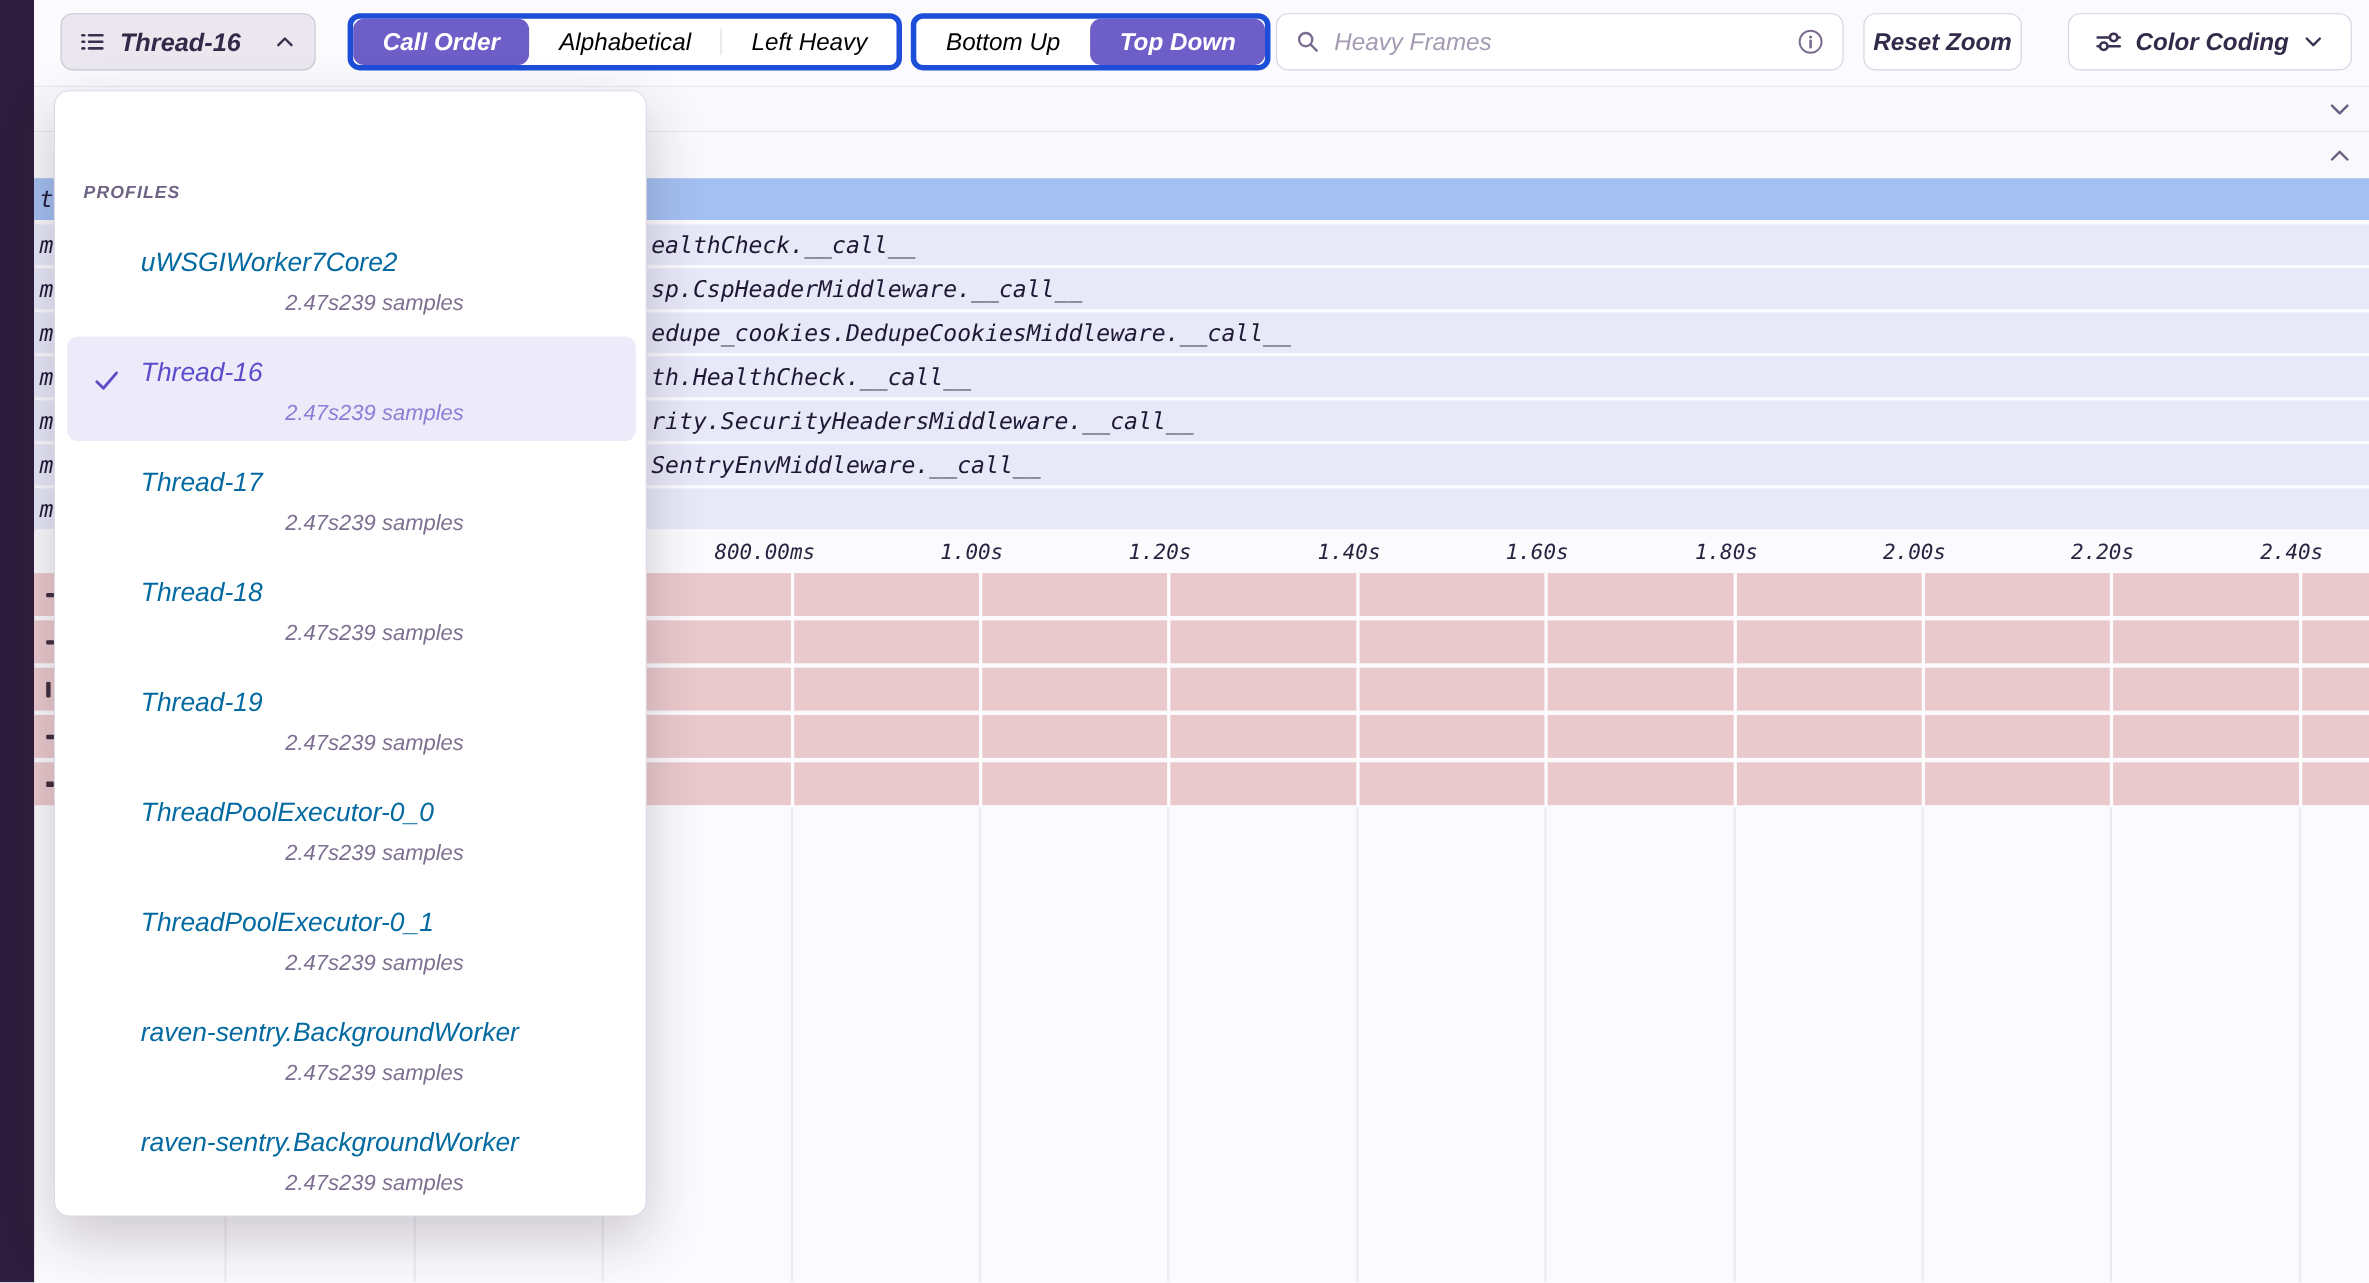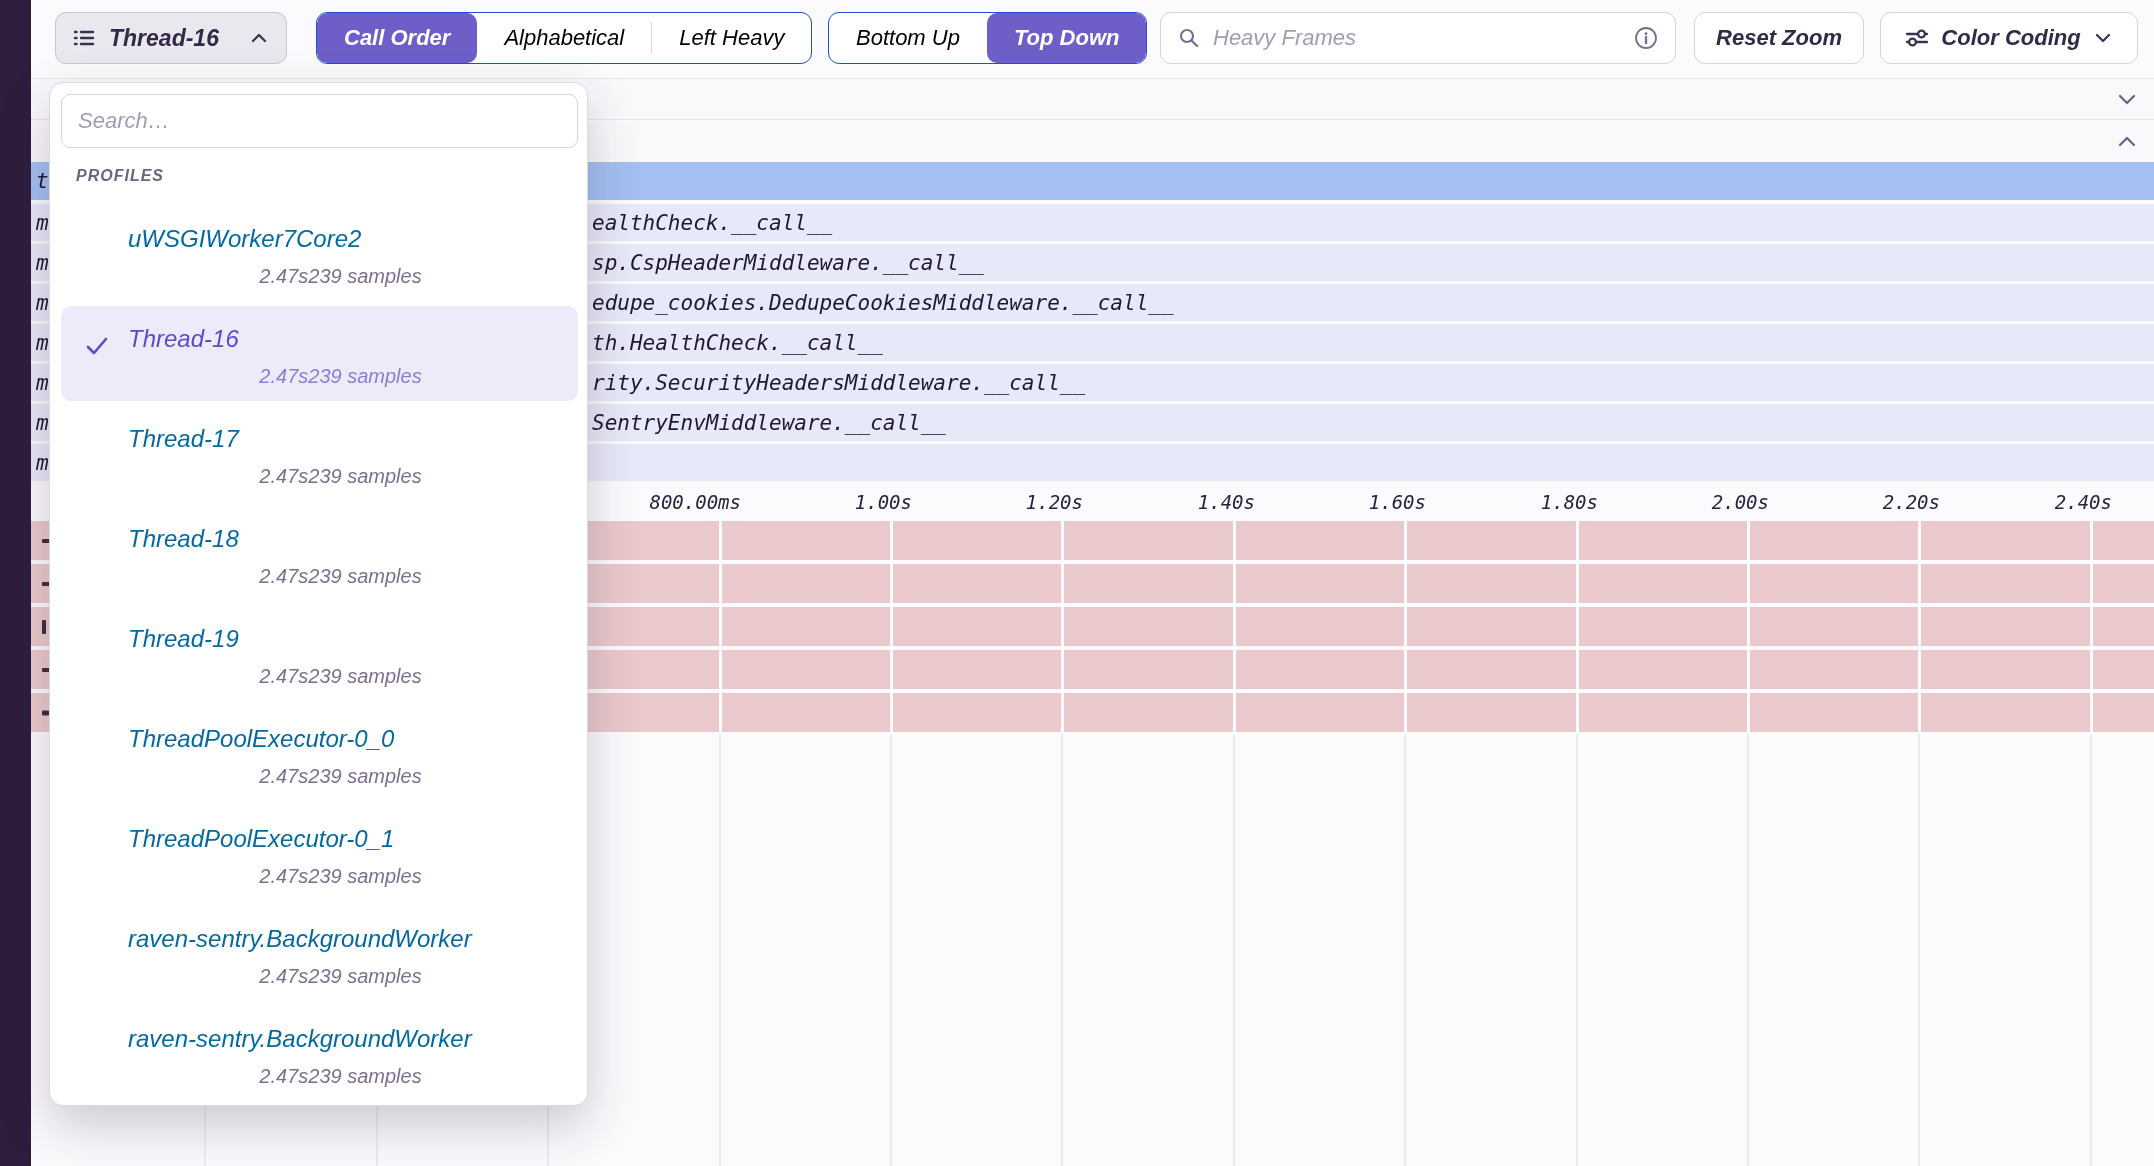--- a/index.html
+++ b/index.html
@@ -12,31 +12,31 @@
   .nav-strip { position:absolute; left:0; top:0; width:31px; height:1166px; background:#2f1d3d; }
 
   
   .toolbar { position:absolute; left:31px; top:0; width:2123px; height:79px;
              background:#fbfafc; border-bottom:1px solid #e9e5ee; }
   .tb-item { position:absolute; top:12px; height:52px; display:flex; align-items:center; }
   .btn { background:#fff; border:1px solid #d7d1df; border-radius:11px; }
   .thread-btn { left:24px; width:232px; background:#eae7ee; border:1px solid #c9c3d3;
                 border-radius:11px; padding:0 16px; gap:13px; cursor:pointer; }
   .thread-btn .lbl { font-size:23px; font-weight:bold; color:#332a4a; flex:1; }
-  .seg-ctl { display:flex; align-items:stretch; background:#fff; border:1px solid #1d4ed8;
+  .seg-ctl { display:flex; align-items:stretch; background:#fff; border:5px solid #1d4ed8;
              border-radius:11px; overflow:hidden; }
   .sort-ctl { left:285px; } .dir-ctl { left:797px; }
   .seg { display:flex; align-items:center; padding:0 27px; font-size:22px; color:#000000;
          cursor:pointer; white-space:nowrap; }
   .seg.selected { background:#6d5ec8; color:#ffffff; font-weight:bold; border-radius:10px; }
   .seg-divider { width:1px; background:#ddd7e3; margin:9px 0; }
   .find-box { left:1129px; width:516px; background:#fff; border:1px solid #d7d1df;
               border-radius:11px; padding:0 16px; gap:12px; }
   .find-box .placeholder { font-size:22px; color:#a49bb3; flex:1; }
-  .reset-btn { left:1663px; width:170px; justify-content:center; font-size:22px;
+  .reset-btn { left:1663px; width:144px; justify-content:center; font-size:22px;
                font-weight:bold; color:#332a4a; cursor:pointer;align-items:center; }
   .color-btn { left:1849px; width:258px; justify-content:center; gap:11px; font-size:22px;
                font-weight:bold; color:#332a4a; cursor:pointer; }
   .icon { flex:0 0 auto; display:block; }
 
   
   .strip { position:absolute; left:31px; width:2123px; height:41px; background:#f9f8fb; }
   .strip-a { top:79px; border-bottom:1px solid #e9e5ee; }
   .strip-b { top:121px; }
   .strip .chev { position:absolute; right:14px; top:50%; transform:translateY(-50%); }
@@ -273,23 +273,20 @@
       <div class="gridline gl-lower" style="left: 1061px;"></div>
       <div class="gridline gl-lower" style="left: 1233px;"></div>
       <div class="gridline gl-lower" style="left: 1404px;"></div>
       <div class="gridline gl-lower" style="left: 1576px;"></div>
       <div class="gridline gl-lower" style="left: 1747px;"></div>
       <div class="gridline gl-lower" style="left: 1918px;"></div>
       <div class="gridline gl-lower" style="left: 2090px;"></div>
     </div>
 
   <div class="dropdown">
-    <div class="dd-search">
-      <span class="placeholder">Search…</span>
-    </div>
     <div class="dd-section">PROFILES</div>
 
     <div>
 
         <div class="dd-item" style="top: 123px;">
 
           <span class="title">uWSGIWorker7Core2</span>
           <span class="subrow">
             <span>2.47s</span>
             <span>239 samples</span>

